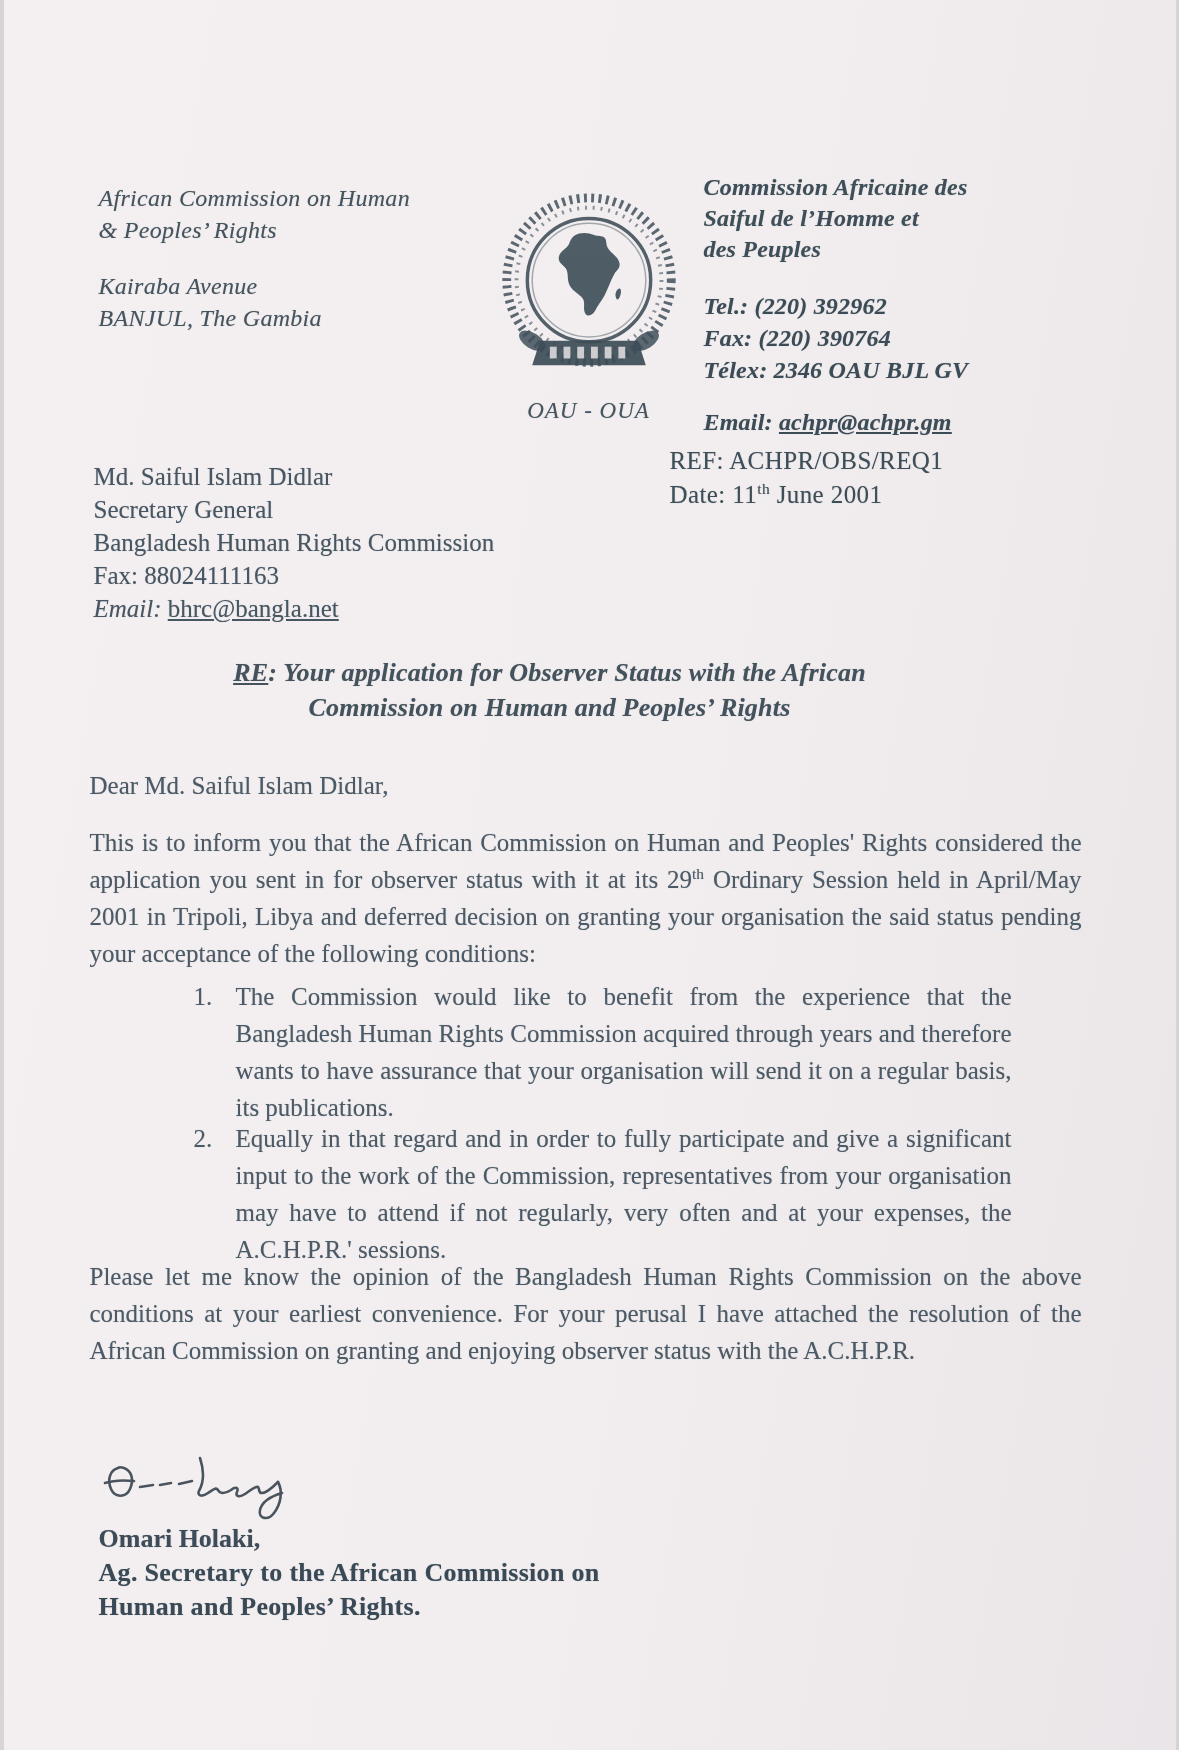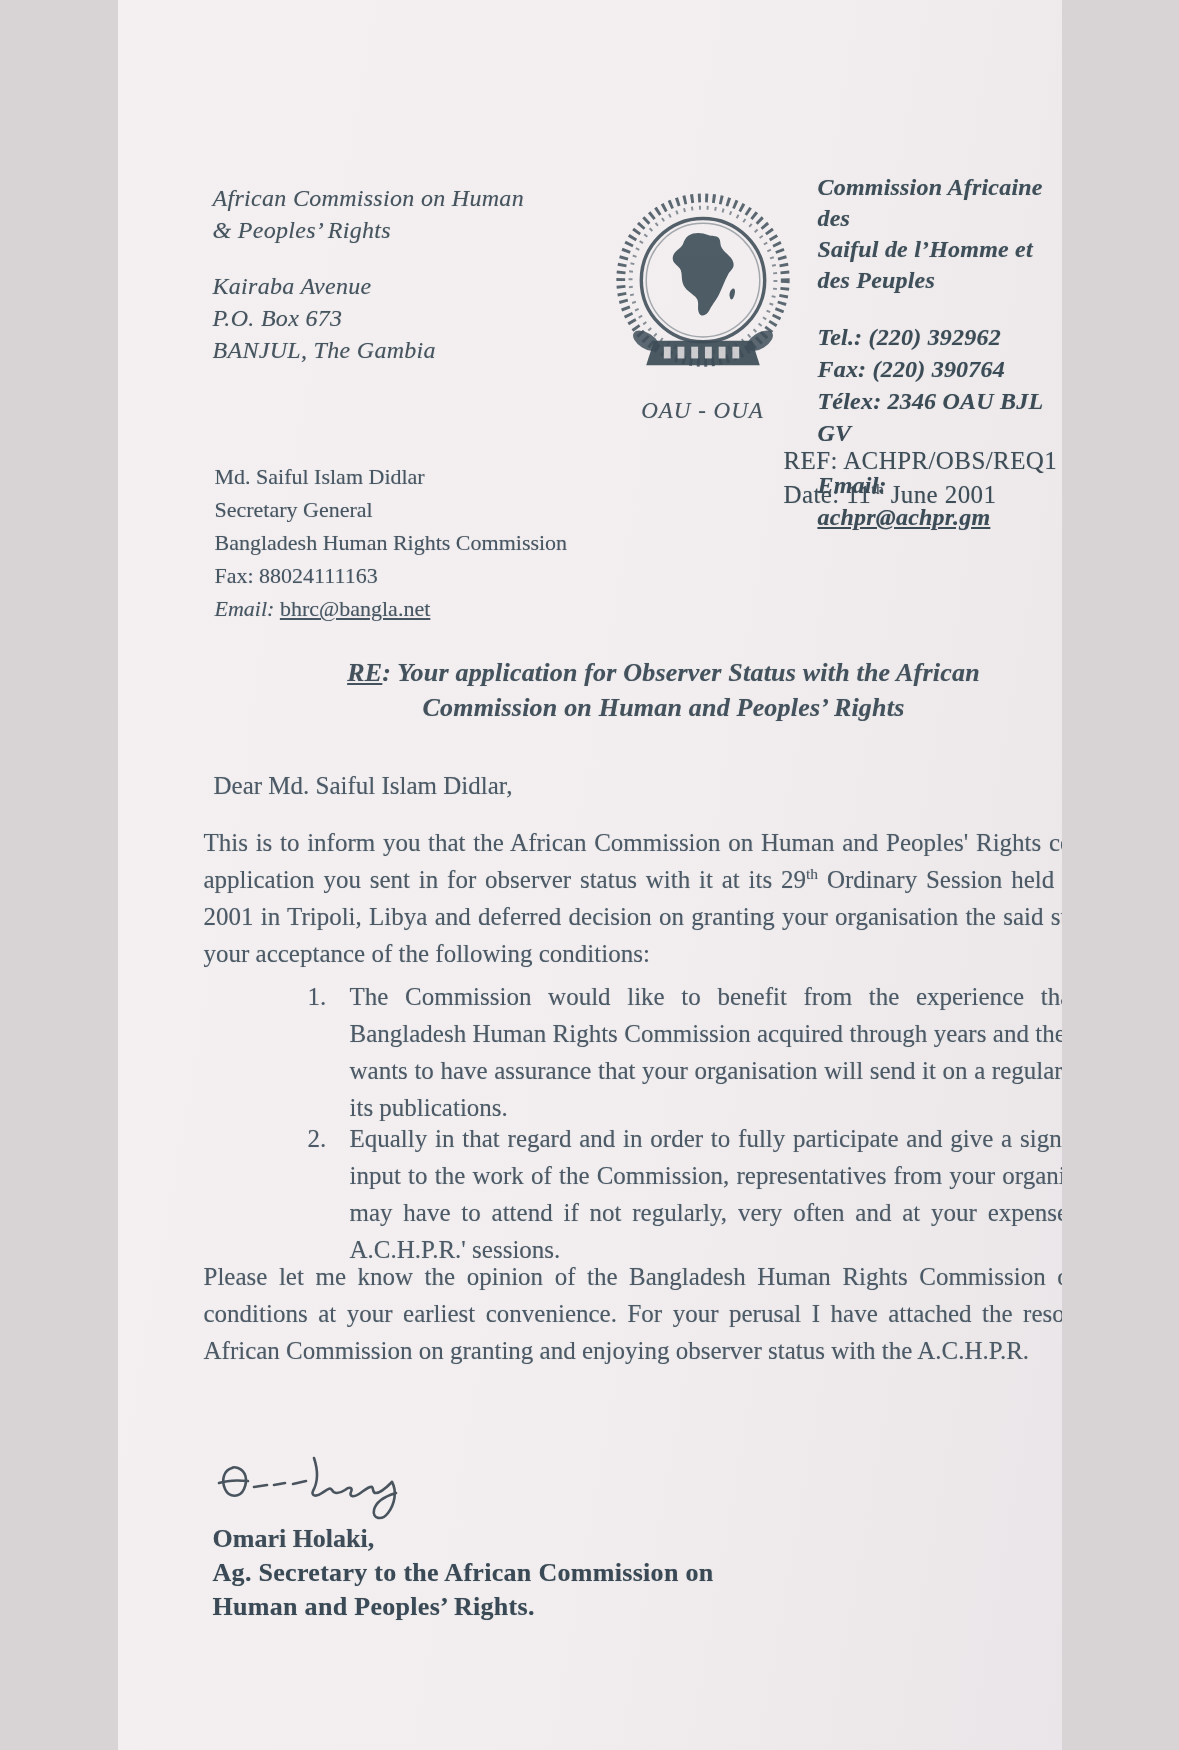--- a/index.html
+++ b/index.html
@@ -1,21 +1,21 @@
 <!DOCTYPE html>
 <html><head>
 <meta charset="utf-8">
 <style>
   * { margin: 0; padding: 0; box-sizing: border-box; }
   html, body { background: #d8d3d5; }
   body { font-family: "Liberation Serif", "DejaVu Serif", serif; }
 
   .page {
     position: relative;
-    width: 944px;
+    width: 1172px;
     height: 1750px;
     margin: 0 auto;
     overflow: hidden;
     background: linear-gradient(100deg, #f4f0f1 0%, #f2eeef 55%, #ece8ea 88%, #e9e5e8 100%);
     color: #4d5a64;
   }
   .blur { text-shadow: 0 0 1px rgba(70, 85, 95, 0.38); }
 
   
   .lh-left {
@@ -37,42 +37,42 @@
 
   .logo-wrap { position: absolute; left: 487px; top: 192px; width: 196px; height: 188px; }
   .oau-caption {
     position: absolute; left: 487px; top: 398px; width: 196px;
     text-align: center; font-style: italic; font-size: 23px;
     color: #46555f; letter-spacing: 1px;
   }
 
   
   .recipient {
-    position: absolute; left: 97px; top: 460px;
-    font-size: 22px; line-height: 33px; color: #475663;
+    position: absolute; left: 90px; top: 460px;
+    font-size: 25px; line-height: 33px; color: #475663;
   }
   .ref-block {
     position: absolute; left: 666px; top: 444px;
     font-size: 25px; line-height: 34px; font-weight: 400;
     color: #3e4e58; letter-spacing: 0.4px;
   }
   sup { font-size: 0.62em; vertical-align: super; line-height: 0; }
 
   
   .subject {
     position: absolute; left: 86px; top: 655px; width: 920px;
     text-align: center; font-style: italic; font-weight: 600;
     font-size: 26px; line-height: 35px; color: #43525c;
     letter-spacing: 0.2px;
   }
   .subject .re { text-decoration: underline; }
 
   
   .body-text { font-size: 25px; color: #4b5a66; }
-  .salutation { position: absolute; left: 96px; top: 772px; }
+  .salutation { position: absolute; left: 86px; top: 772px; }
   .para1 { position: absolute; left: 86px; top: 824px; width: 992px; line-height: 37px; text-align: justify; }
   .list-item { position: absolute; left: 190px; width: 818px; display: flex; line-height: 37px; }
   .item-1 { top: 978px; }
   .item-2 { top: 1120px; }
   .item-num { width: 42px; flex: 0 0 42px; }
   .item-body { flex: 1; text-align: justify; }
   .para2 { position: absolute; left: 86px; top: 1258px; width: 992px; line-height: 37px; text-align: justify; }
   .closing { position: absolute; left: 86px; top: 1406px; }
 
   
@@ -86,21 +86,20 @@
 </head>
 <body>
 
 <div class="page">
 
   <div class="lh-left blur">
     <div>African Commission on Human</div>
     <div>&amp; Peoples’ Rights</div>
     <div class="addr">
       <div>Kairaba Avenue</div>
-      <div>P.O. Box 673</div>
       <div>BANJUL, The Gambia</div>
     </div>
   </div>
 
   <div class="logo-wrap">
     <svg width="196" height="188" viewBox="0 0 200 192">
       <g stroke="#41505b" fill="none">
         <circle cx="100" cy="90" r="84" stroke-width="9" stroke-dasharray="3 4.5" opacity="0.85"></circle>
         <circle cx="100" cy="90" r="74" stroke-width="4" stroke-dasharray="2 6" opacity="0.6"></circle>
         <circle cx="100" cy="90" r="63" stroke-width="3.5" opacity="0.9"></circle>

